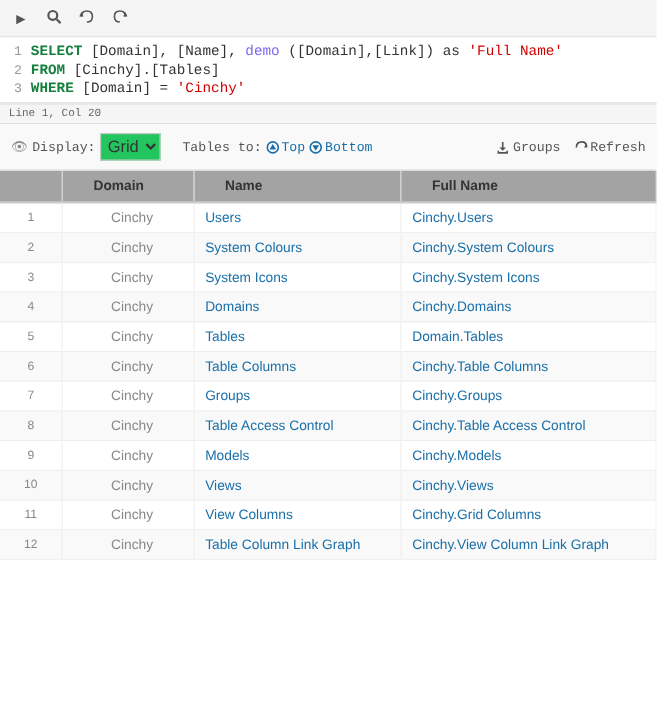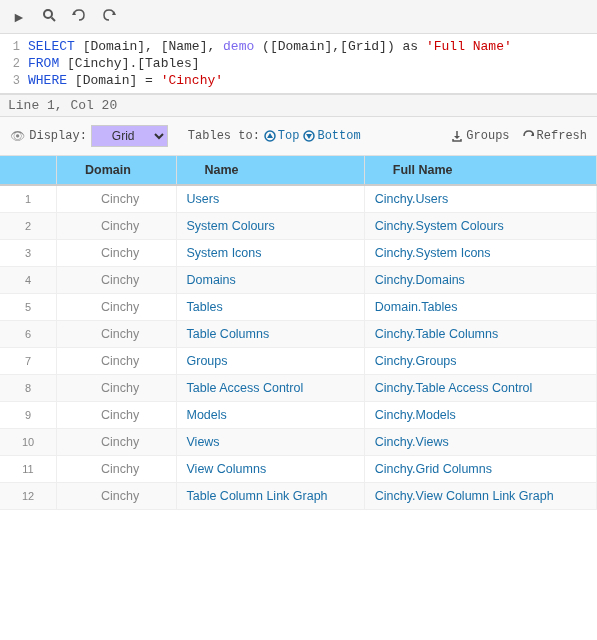--- a/index.html
+++ b/index.html
@@ -45,31 +45,31 @@
       min-width: 28px;
       text-align: right;
       padding-right: 8px;
       font-size: 12px;
       user-select: none;
     }
     .code {
       font-family: 'Consolas', 'Courier New', monospace;
       font-size: 13px;
     }
-    .kw { color: #1d4ed8; font-weight: normal; }
+    .kw { color: #15803d; font-weight: bold; }
     .str { color: #cc0000; }
     .fn { color: #7B68EE; }
 
     
     .status-bar {
       background: #f5f5f5;
       border-top: 1px solid #ddd;
       border-bottom: 1px solid #ddd;
       padding: 3px 8px;
-      font-size: 13px;
+      font-size: 10px;
       color: #666;
     }
 
     
     .grid-toolbar {
       display: flex;
       align-items: center;
       padding: 8px 10px;
       background: #f9f9f9;
       border-bottom: 1px solid #e0e0e0;
@@ -79,23 +79,23 @@
     }
     .grid-toolbar .display-section {
       display: flex;
       align-items: center;
       gap: 4px;
       margin-right: 16px;
     }
     .grid-toolbar .eye-icon { color: #888; }
     .grid-toolbar select {
       border: 1px solid #ccc;
-      background: #c4b5fd;
-      padding: 2px 16px;
-      font-size: 12px;
+      background: #22c55e;
+      padding: 2px 2px;
+      font-size: 15px;
       color: #333;
       cursor: pointer;
     }
     .scroll-section {
       display: flex;
       align-items: center;
       gap: 4px;
       margin-right: auto;
     }
     .scroll-link {
@@ -114,21 +114,21 @@
       margin-left: 8px;
     }
 
     
     .data-table {
       width: 100%;
       border-collapse: collapse;
       font-size: 12.5px;
     }
     .data-table thead th {
-      background: #7dd3fc;
+      background: #a3a3a3;
       border-bottom: 2px solid #ccc;
       border-right: 1px solid #ddd;
       padding: 7px 28px;
       text-align: left;
       color: #333;
       font-weight: 600;
       font-family: Arial, sans-serif;
     }
     .data-table thead th:first-child {
       width: 40px;
@@ -188,21 +188,21 @@
   </button>
 </div>
 
 <div class="editor">
   <div class="editor-line">
     <span class="line-num">1</span>
     <span class="code">
       <span class="kw">SELECT</span>
       <span> [Domain], [Name], </span>
       <span class="fn">demo</span>
-      <span>([Domain],[Grid]) as </span>
+      <span>([Domain],[Link]) as </span>
       <span class="str">'Full Name'</span>
     </span>
   </div>
   <div class="editor-line">
     <span class="line-num">2</span>
     <span class="code">
       <span class="kw">FROM</span>
       <span> [Cinchy].[Tables]</span>
     </span>
   </div>

